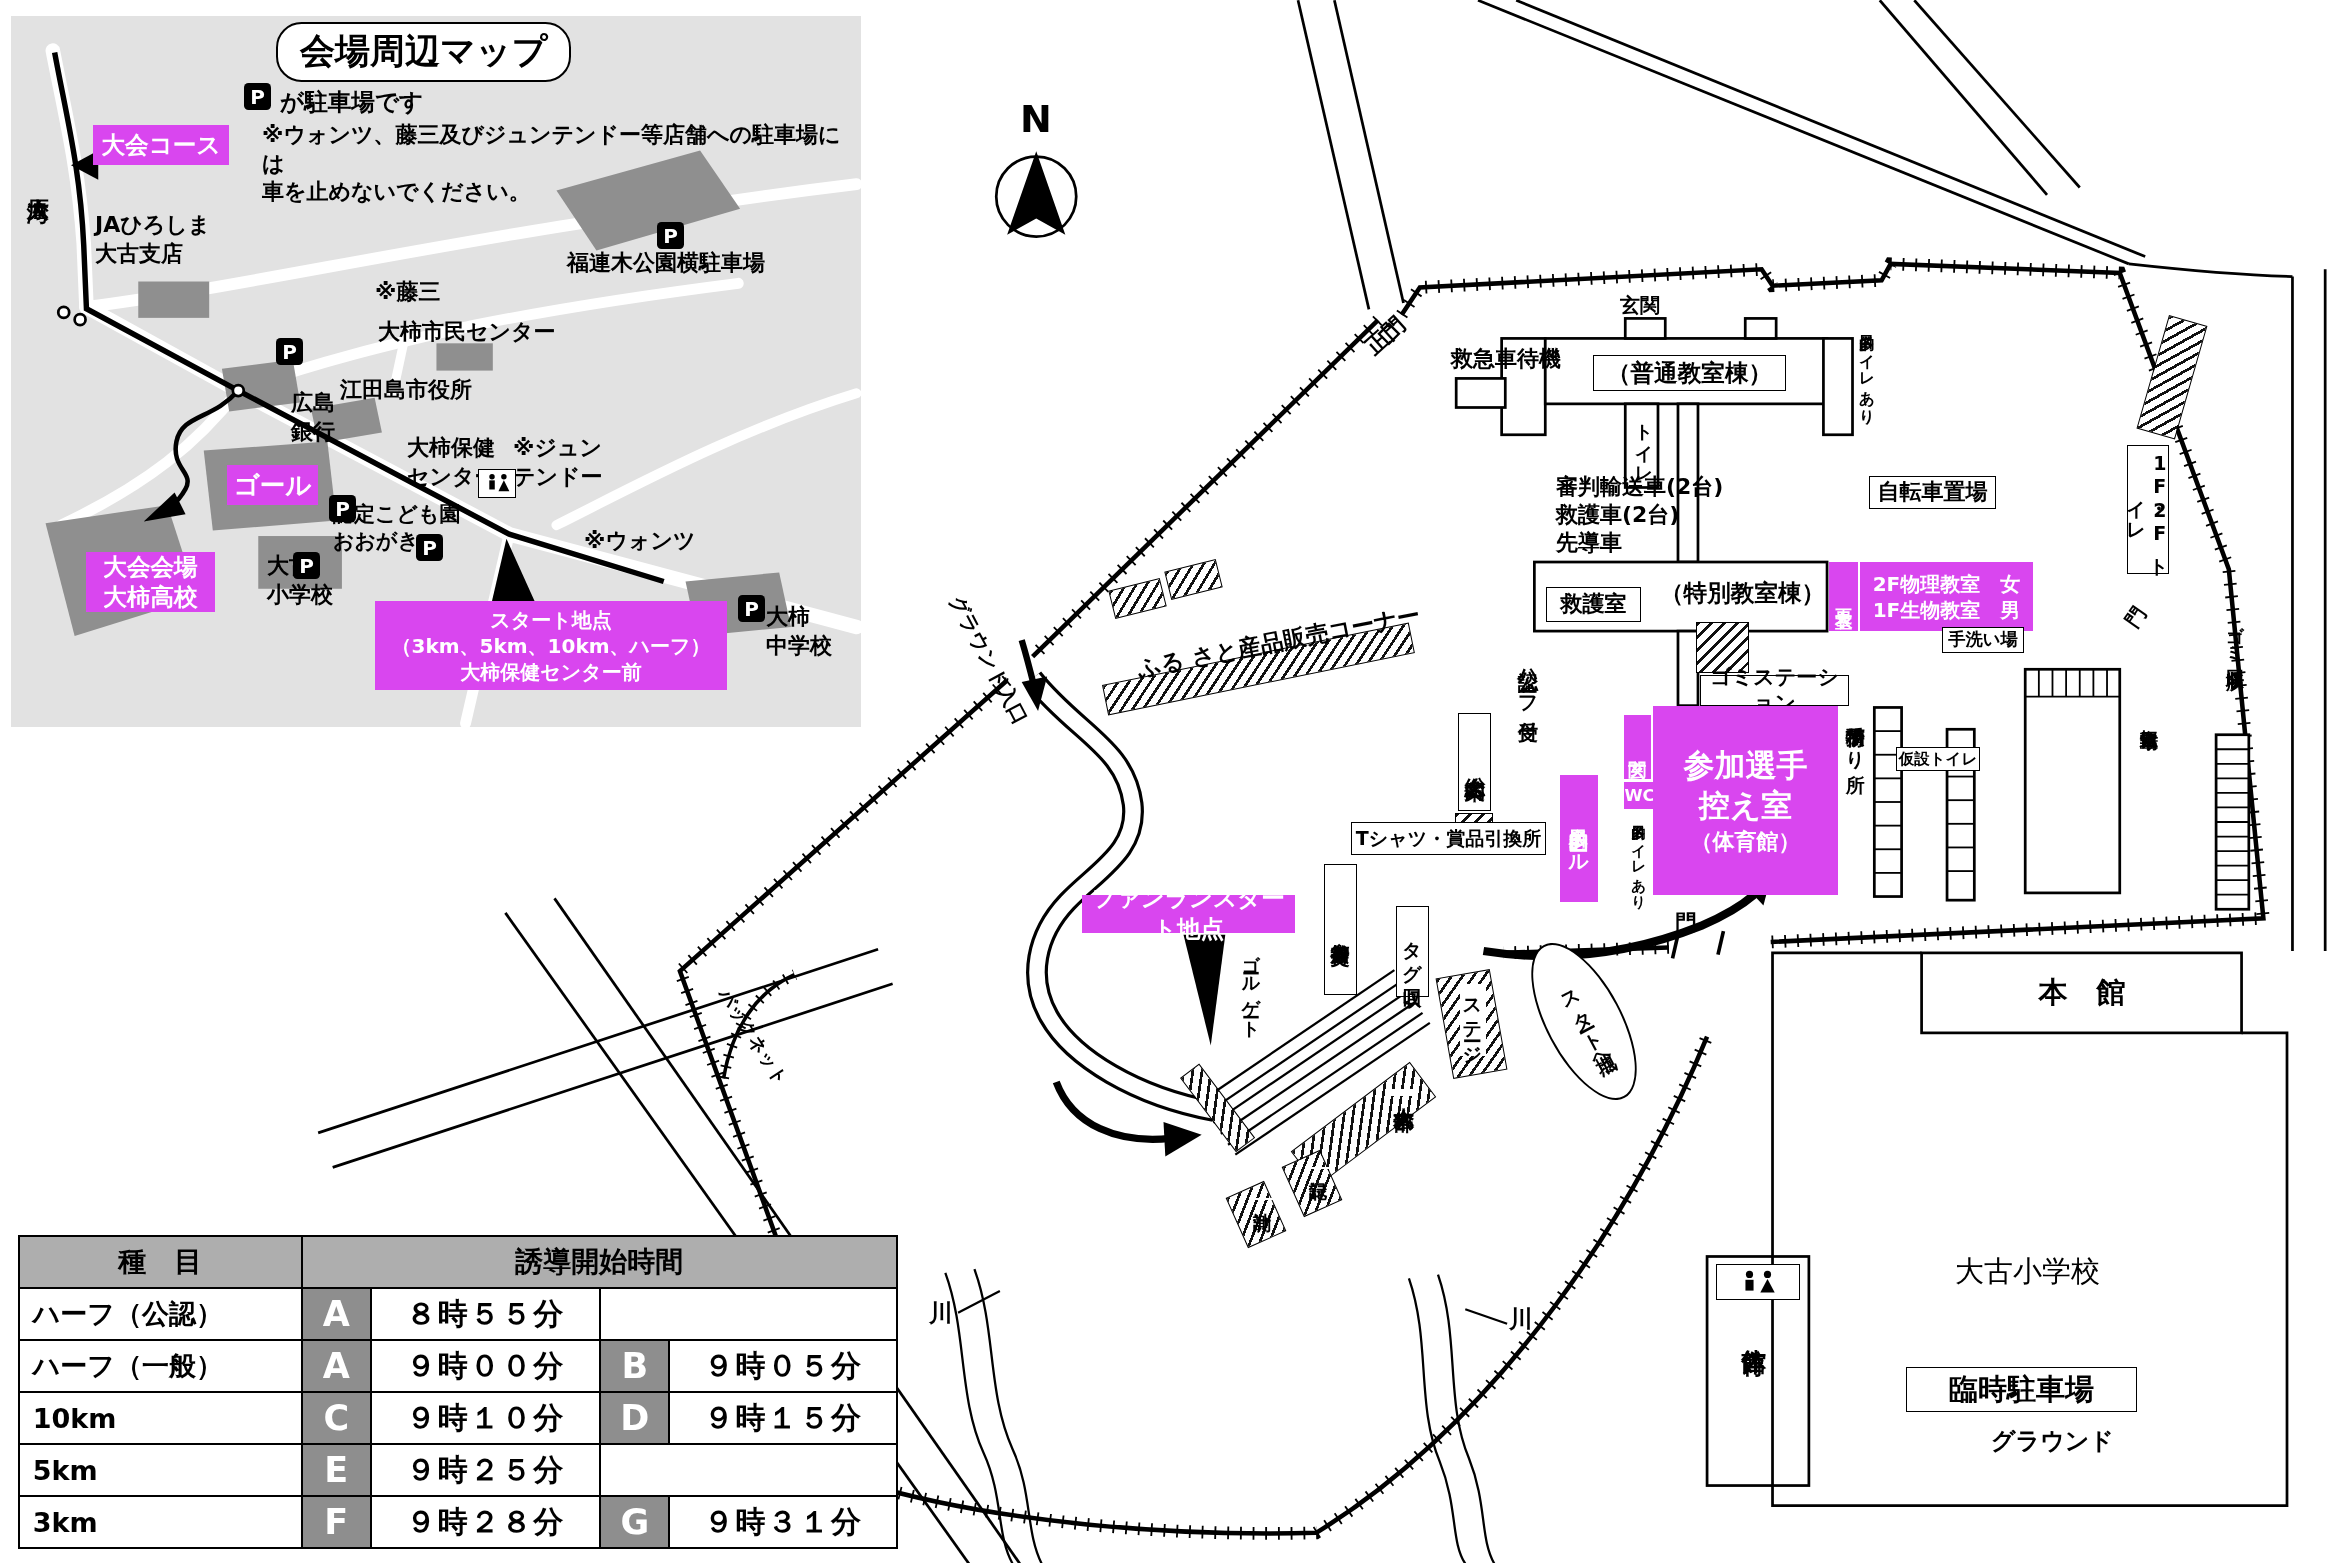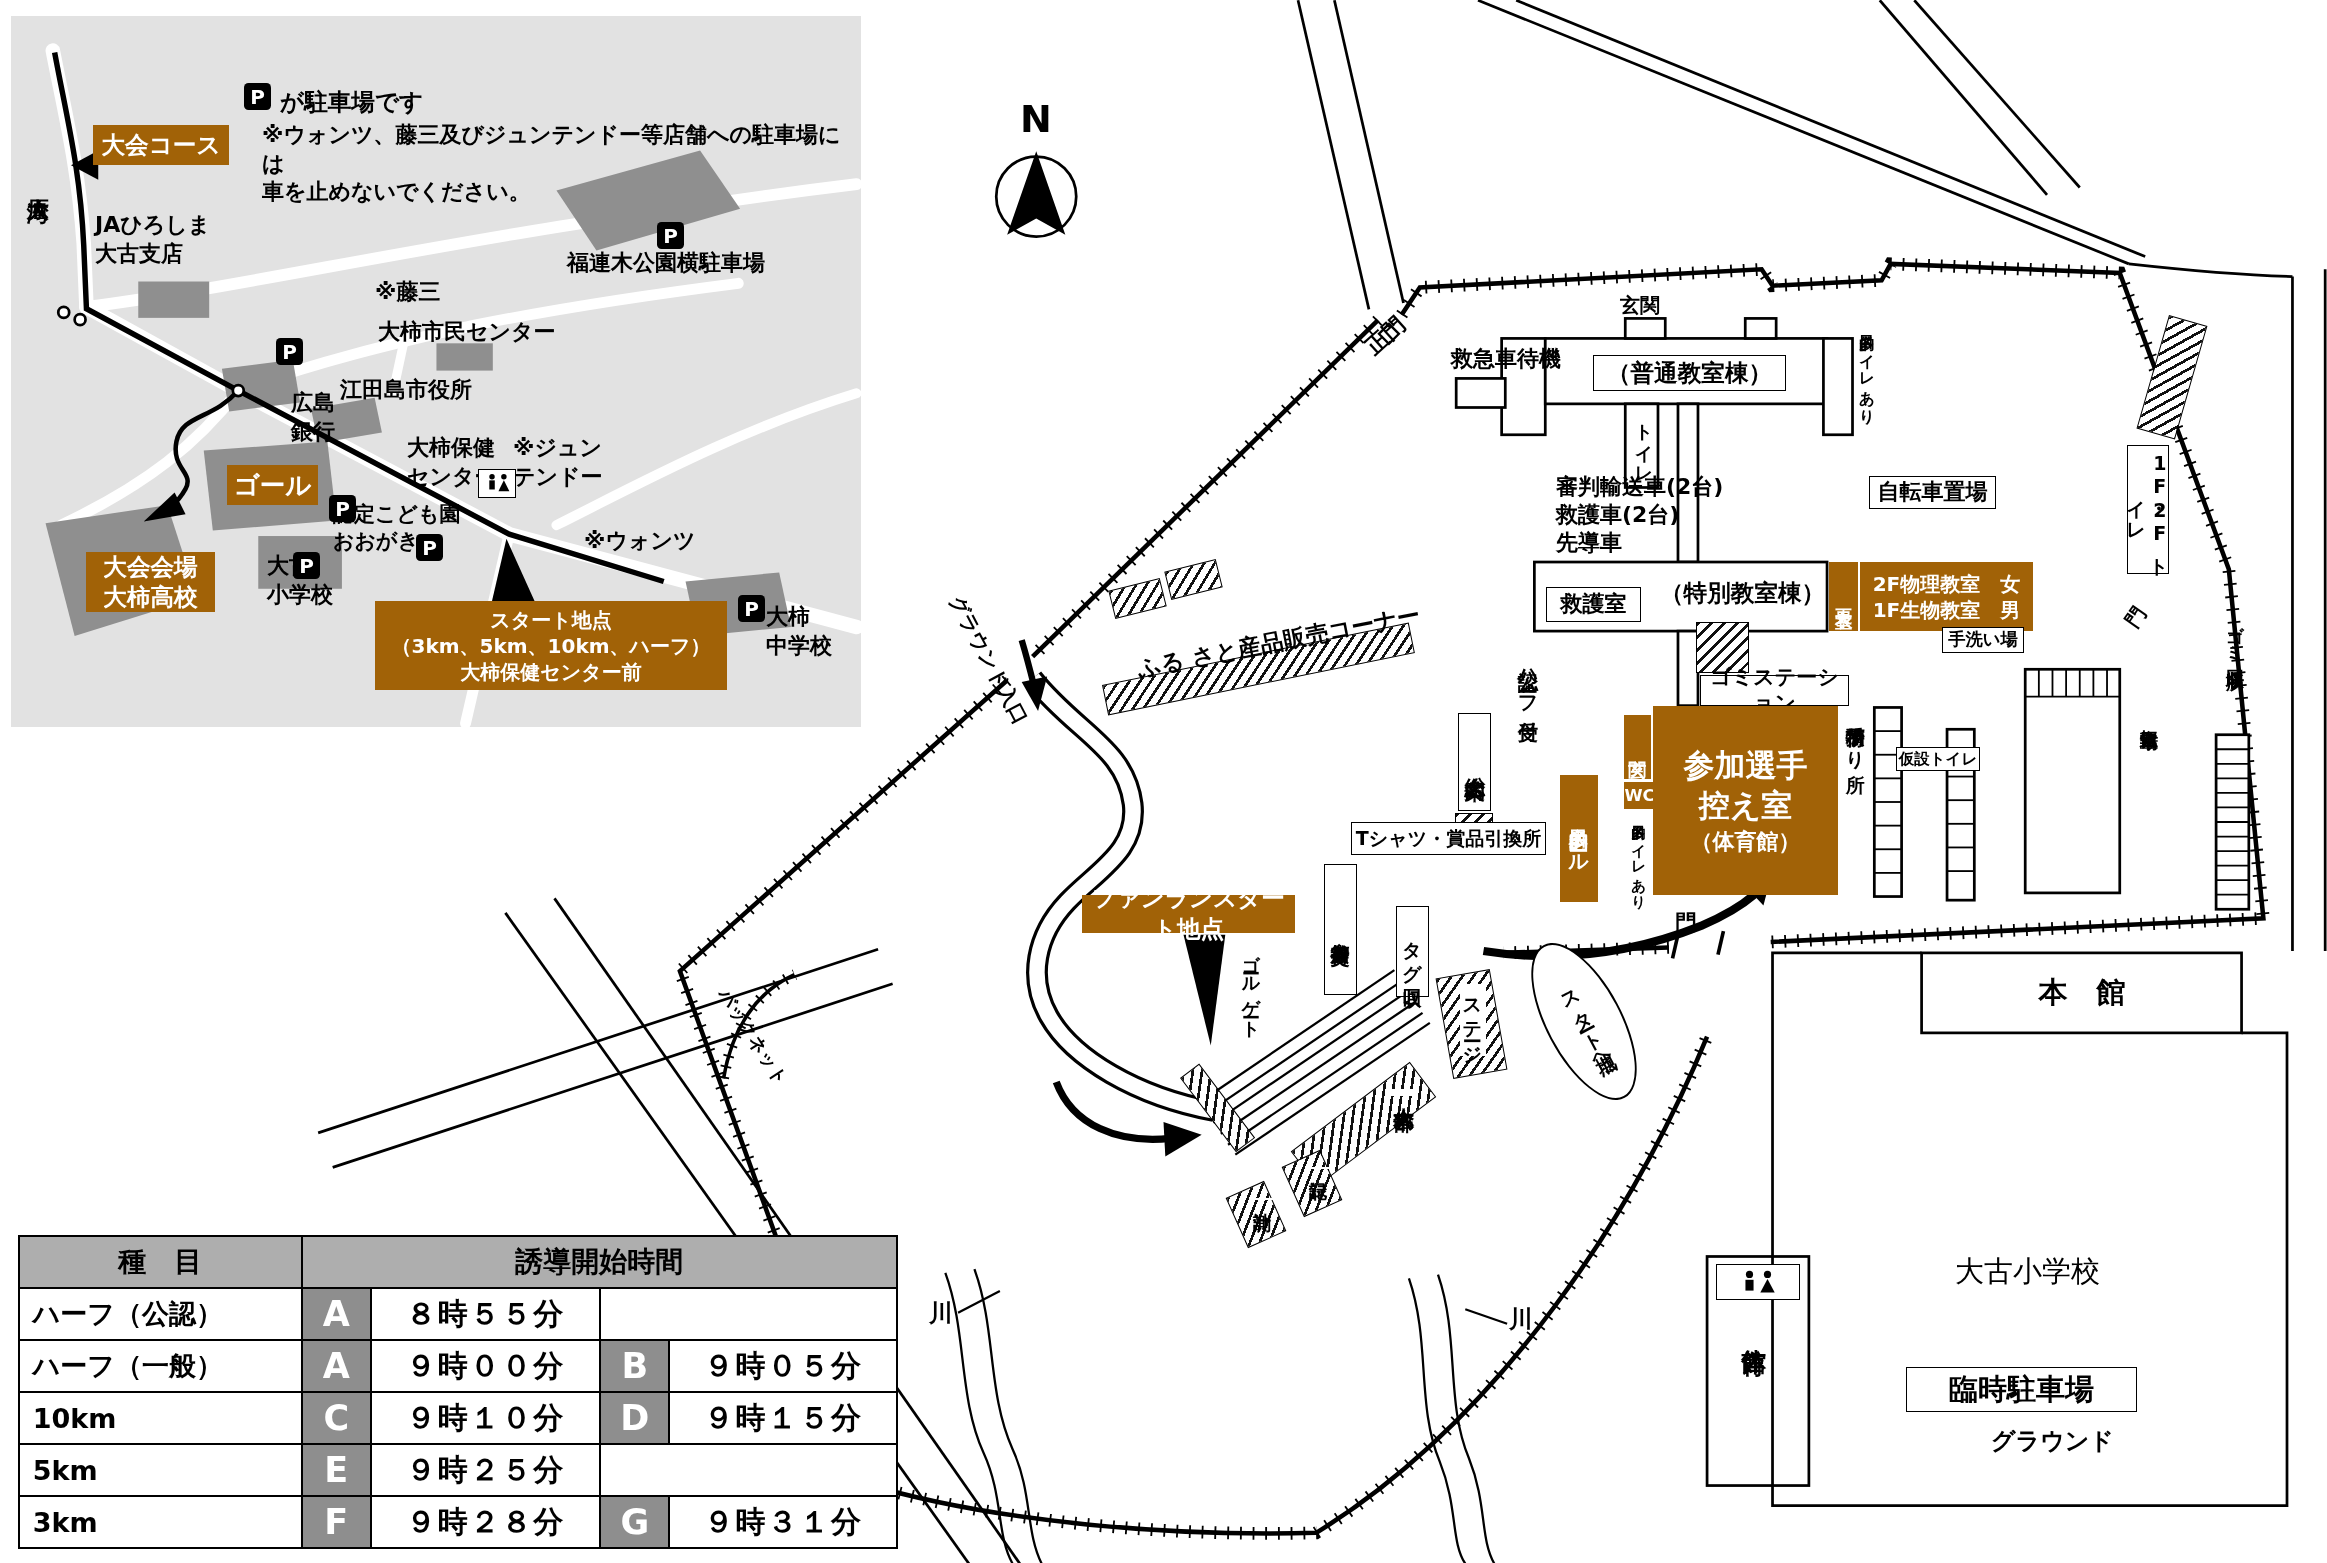--- a/index.html
+++ b/index.html
@@ -2,21 +2,21 @@
 <html style="font-size:14.5px"><head>
 <meta charset="utf-8">
 <style>
 *{margin:0;padding:0;box-sizing:border-box}
 html,body{background:#fff}
 #root{position:relative;width:2327px;height:1564px;background:#fff;overflow:hidden;
   font-family:"DejaVu Sans","Liberation Sans",sans-serif;color:#000}
 svg.layer{position:absolute;left:0;top:0}
 .L{position:absolute;font-weight:600;line-height:1.28;white-space:pre-line}
 .V{writing-mode:vertical-rl;text-orientation:upright;letter-spacing:0.9px}
-.BB{position:absolute;background:#a16207;color:#fff;display:flex;flex-direction:column;align-items:center;justify-content:center;text-align:center;font-weight:600;line-height:1.3}
+.BB{position:absolute;background:#d946ef;color:#fff;display:flex;flex-direction:column;align-items:center;justify-content:center;text-align:center;font-weight:600;line-height:1.3}
 .WB{position:absolute;background:#fff;border:1.8px solid #000;display:flex;align-items:center;justify-content:center;text-align:center;font-weight:600;line-height:1.2}
 .H{position:absolute;background:repeating-linear-gradient(135deg,#111 0 2.7px,#fff 2.7px 9px);border:1.8px solid #000}
 .P{position:absolute;width:27px;height:27px;background:#000;color:#fff;display:flex;align-items:center;justify-content:center;font-weight:bold;font-size:20px;border-radius:4.5px}
 #inset{position:absolute;left:11px;top:16.4px;width:850px;height:711px;background:#e2e2e2;overflow:hidden}
 #title-box{position:absolute;left:265px;top:5.5px;padding:4.5px 22px;background:#fff;border:2.7px solid #000;border-radius:25.5px;font-size:35px;font-weight:bold}
 table.sched{position:absolute;left:18px;top:1235px;width:880px;border-collapse:collapse;background:#fff;table-layout:fixed}
 table.sched th,table.sched td{border:2.7px solid #000;height:52px;overflow:hidden}
 table.sched th{background:#aeaeae;font-size:28px;font-weight:bold;text-align:center}
 td.ev{font-size:27px;font-weight:600;padding-left:12.7px;text-align:left}
 td.blk{background:#8e8e8e;color:#fff;font-size:35px;font-weight:bold;text-align:center}
@@ -294,20 +294,21 @@
           <circle cx="76" cy="334" r="6"></circle>
           <circle cx="250" cy="412" r="6"></circle>
       </g>
       <g fill="#000">
         <polygon points="146,556 180,524 192,548"></polygon>
         <polygon points="66,164 96,148 96,180"></polygon>
         <polygon points="545,575 528,648 578,648"></polygon>
       </g>
     </svg>
 
+    <div id="title-box">会場周辺マップ</div>
 
     <div class="P" style="left:233px;top:67px">P</div>
     <div class="L" style="left:269px;top:71px;font-size:23.6px">が駐車場です</div>
     <div class="L" style="left:251px;top:105px;font-size:22px;font-weight:600">※ウォンツ、藤三及びジュンテンドー等店舗への駐車場には
 車を止めないでください。</div>
 
     <div class="BB" style="left:82px;top:109px;width:136px;height:40px;font-size:23.6px">大会コース</div>
     <div class="L V" style="left:12.7px;top:165px;font-size:22px">大原湾</div>
     <div class="L" style="left:84px;top:195px;font-size:22px">JAひろしま
 大古支店</div>

